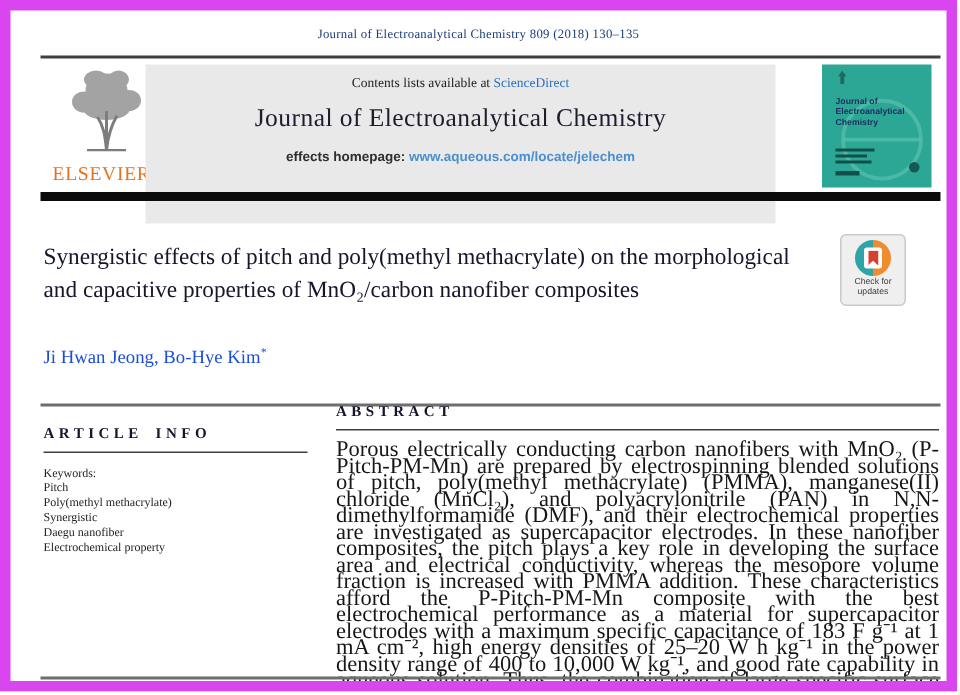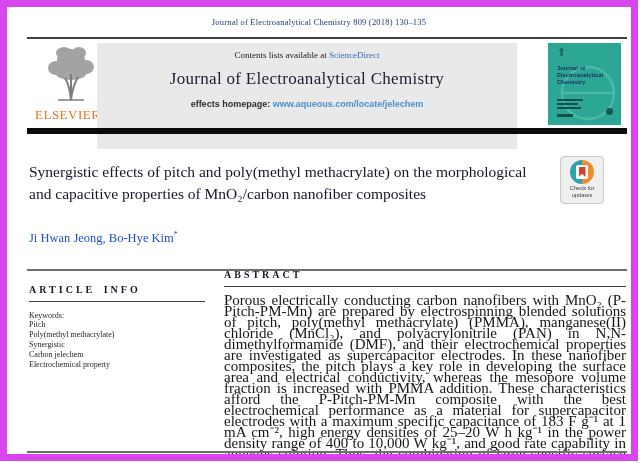--- a/index.html
+++ b/index.html
@@ -167,21 +167,21 @@
 
   <div class="rule mid-rule"></div>
 
   <div class="col-left">
     <div class="section-heading">ARTICLE INFO</div>
     <div class="heading-rule"></div>
     <div class="keywords-label">Keywords:</div>
     <div class="keyword">Pitch</div>
     <div class="keyword">Poly(methyl methacrylate)</div>
     <div class="keyword">Synergistic</div>
-    <div class="keyword">Carbon jelechem</div>
+    <div class="keyword">Daegu nanofiber</div>
     <div class="keyword">Electrochemical property</div>
   </div>
 
   <div class="col-right">
     <div class="section-heading">ABSTRACT</div>
     <div class="heading-rule"></div>
     <p class="abstract-text">Porous electrically conducting carbon nanofibers with MnO₂ (P-Pitch-PM-Mn) are prepared by electrospinning blended solutions of pitch, poly(methyl methacrylate) (PMMA), manganese(II) chloride (MnCl₂), and polyacrylonitrile (PAN) in N,N-dimethylformamide (DMF), and their electrochemical properties are investigated as supercapacitor electrodes. In these nanofiber composites, the pitch plays a key role in developing the surface area and electrical conductivity, whereas the mesopore volume fraction is increased with PMMA addition. These characteristics afford the P-Pitch-PM-Mn composite with the best electrochemical performance as a material for supercapacitor electrodes with a maximum specific capacitance of 183 F g⁻¹ at 1 mA cm⁻², high energy densities of 25–20 W h kg⁻¹ in the power density range of 400 to 10,000 W kg⁻¹, and good rate capability in aqueous solution. Thus, the combination of large specific surface area, high conductivity, and suitable mesoporosity induced by pitch and PMMA improves the electrochemical performance of the P-Pitch-PM-Mn electrodes through the effective charge accumulation at the electrode/electrolyte double-layer interfaces and rapid pathways for electrolyte transportation.</p>
   </div>
 
   <div class="rule bottom-rule"></div>

